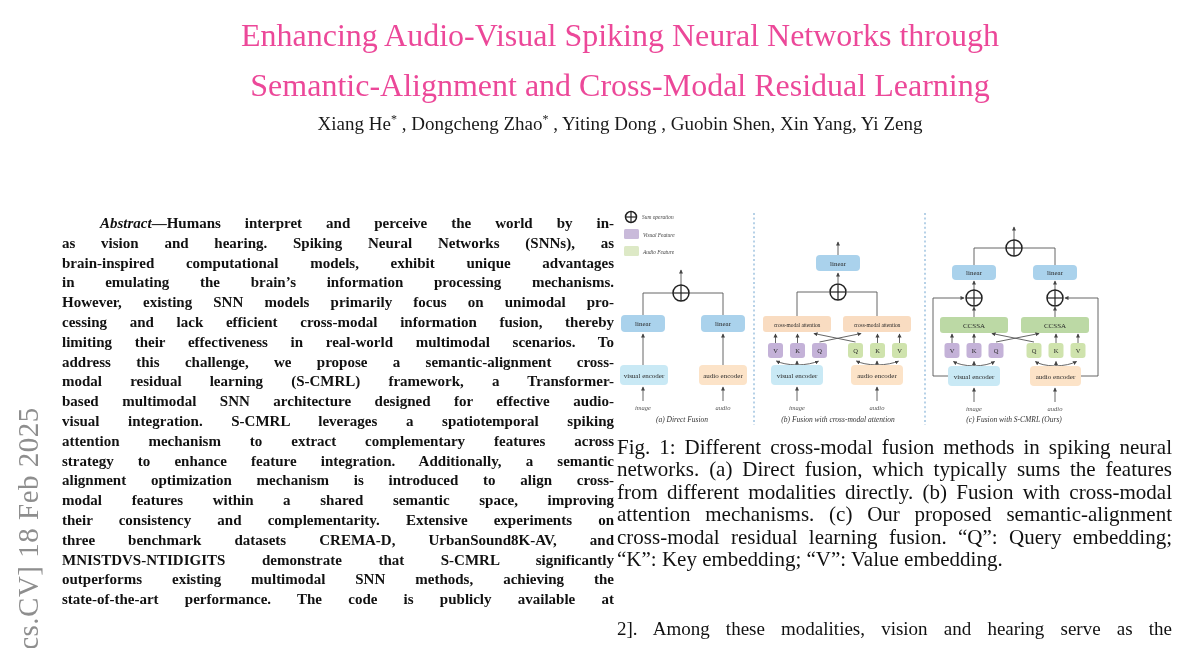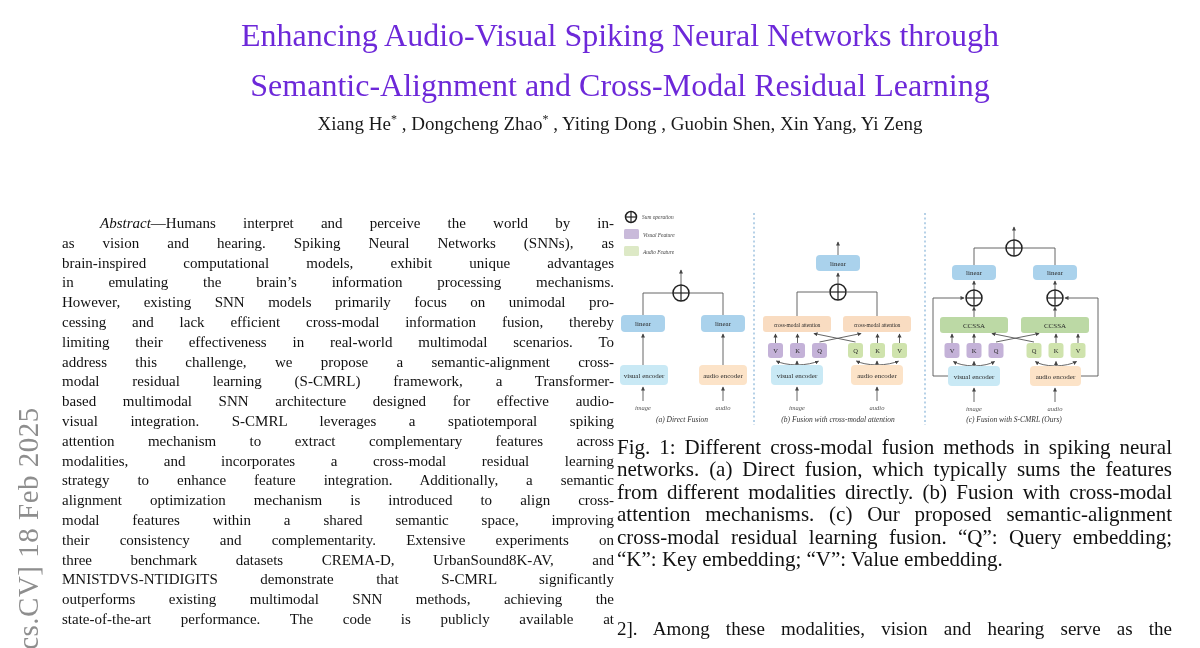--- a/index.html
+++ b/index.html
@@ -8,27 +8,27 @@
     background:#ffffff; font-family:"Liberation Serif", serif; color:#111;
   }
   
   .arxiv-strip {
     position:absolute; left:12px; top:660px;
     transform:rotate(-90deg); transform-origin:0 0;
     font-size:29px; letter-spacing:0.5px; color:#8e8e8e; white-space:nowrap;
   }
   
   .title-wrap { position:absolute; left:60px; top:10px; width:1120px; text-align:center; }
-  .title-line { font-size:32px; line-height:50px; color:#6d28d9; }
+  .title-line { font-size:32px; line-height:50px; color:#ec4899; }
   .authors { position:absolute; left:60px; top:112px; width:1120px; text-align:center; font-size:19px; color:#1a1a1a; }
   .authors sup { font-size:12px; }
   
   .abstract { position:absolute; left:62px; top:214px; width:552px; }
   .abs-line {
-    font-size:15px; font-weight:normal; line-height:19.8px; white-space:nowrap;
+    font-size:15px; font-weight:bold; line-height:19.8px; white-space:nowrap;
     text-align:justify; text-align-last:justify; text-justify:inter-word;
   }
   .abs-line.first { text-indent:38px; }
   .abs-lead { font-style:italic; }
   
   .figure-svg { position:absolute; left:620px; top:203px; }
   .fig-caption { position:absolute; left:617px; top:436px; width:555px; }
   .cap-line {
     font-size:21px; line-height:22.4px; white-space:nowrap;
     text-align:justify; text-align-last:justify; text-justify:inter-word;
@@ -69,21 +69,20 @@
   <div class="abs-line">brain-inspired computational models, exhibit unique advantages</div>
   <div class="abs-line">in emulating the brain’s information processing mechanisms.</div>
   <div class="abs-line">However, existing SNN models primarily focus on unimodal pro-</div>
   <div class="abs-line">cessing and lack efficient cross-modal information fusion, thereby</div>
   <div class="abs-line">limiting their effectiveness in real-world multimodal scenarios. To</div>
   <div class="abs-line">address this challenge, we propose a semantic-alignment cross-</div>
   <div class="abs-line">modal residual learning (S-CMRL) framework, a Transformer-</div>
   <div class="abs-line">based multimodal SNN architecture designed for effective audio-</div>
   <div class="abs-line">visual integration. S-CMRL leverages a spatiotemporal spiking</div>
   <div class="abs-line">attention mechanism to extract complementary features across</div>
-  <div class="abs-line">modalities, and incorporates a cross-modal residual learning</div>
   <div class="abs-line">strategy to enhance feature integration. Additionally, a semantic</div>
   <div class="abs-line">alignment optimization mechanism is introduced to align cross-</div>
   <div class="abs-line">modal features within a shared semantic space, improving</div>
   <div class="abs-line">their consistency and complementarity. Extensive experiments on</div>
   <div class="abs-line">three benchmark datasets CREMA-D, UrbanSound8K-AV, and</div>
   <div class="abs-line">MNISTDVS-NTIDIGITS demonstrate that S-CMRL significantly</div>
   <div class="abs-line">outperforms existing multimodal SNN methods, achieving the</div>
   <div class="abs-line">state-of-the-art performance. The code is publicly available at</div>
 </div>
 

